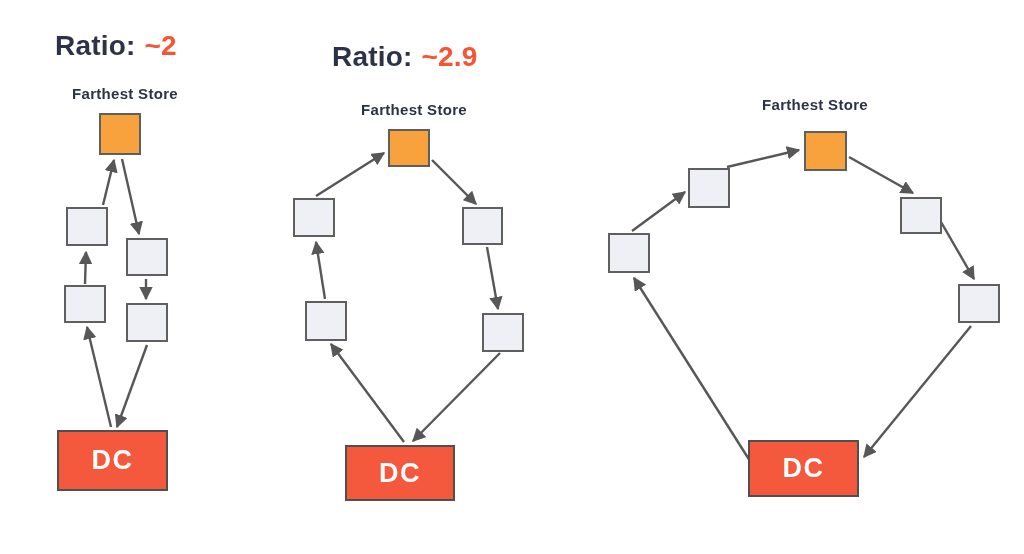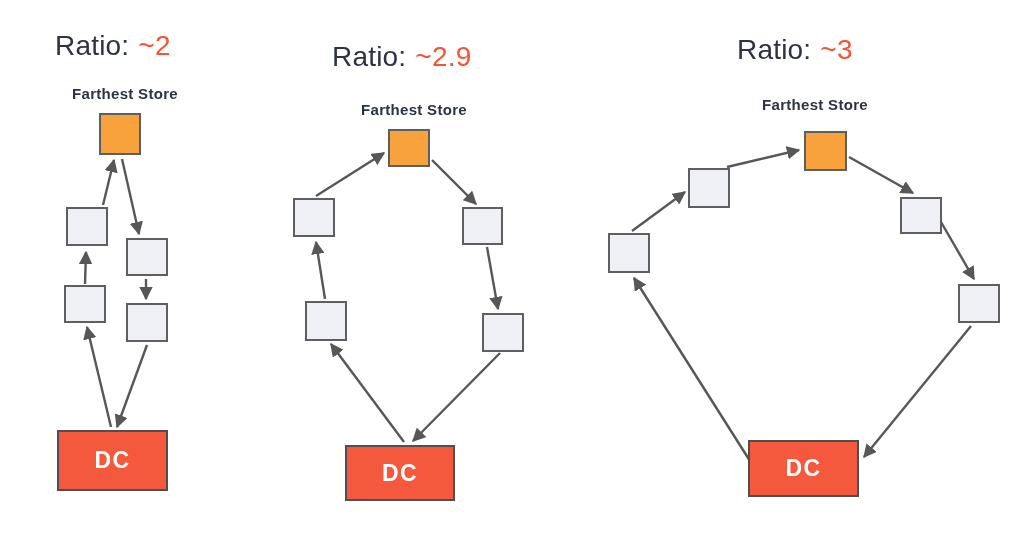--- a/index.html
+++ b/index.html
@@ -19,21 +19,21 @@
     background:#ffffff;
     font-family:"Liberation Sans", sans-serif;
   }
   .canvas{position:absolute;inset:0;width:1024px;height:554px;}
   svg.arrows{position:absolute;left:0;top:0;z-index:1;}
   .arrow{stroke:var(--arrow);stroke-width:2.4;fill:none;}
   #ah path{fill:var(--arrow);}
   .diagram{position:absolute;inset:0;z-index:2;}
   .title{
     position:absolute;
-    font-size:28px;font-weight:400;color:var(--title-text);
+    font-size:28px;font-weight:700;color:var(--title-text);
     letter-spacing:.2px;white-space:nowrap;
   }
   .title .accent{color:var(--accent);margin-left:9px;}
   .store-label{
     position:absolute;transform:translateX(-50%);
     font-size:15px;font-weight:700;color:var(--title-text);
     letter-spacing:.3px;white-space:nowrap;
   }
   .store{
     position:absolute;box-sizing:border-box;
@@ -41,21 +41,21 @@
     border:2px solid var(--store-border);
   }
   .store.farthest{background:var(--farthest-fill);}
   .dc{
     position:absolute;box-sizing:border-box;
     background:var(--dc-fill);
     border:2px solid var(--dc-border);
     display:flex;align-items:center;justify-content:center;
   }
   .dc span{
-    color:var(--dc-text);font-size:23px;font-weight:800;letter-spacing:1.5px;
+    color:var(--dc-text);font-size:27px;font-weight:800;letter-spacing:1.5px;
   }
 </style>
 </head>
 <body>
 
 <div class="canvas">
 
   <svg class="arrows" width="1024" height="554" viewBox="0 0 1024 554">
     <defs>
       <marker id="ah" viewBox="0 0 10 10" refX="9" refY="5" markerWidth="5.6" markerHeight="5.6" orient="auto">
@@ -109,23 +109,20 @@
     <div class="store" style="left:293px;top:198px;width:42px;height:39px"></div>
     <div class="store" style="left:462px;top:207px;width:41px;height:38px"></div>
     <div class="store" style="left:305px;top:301px;width:42px;height:40px"></div>
     <div class="store" style="left:482px;top:313px;width:42px;height:39px"></div>
     <div class="dc" style="left:345px;top:445px;width:110px;height:56px">
       <span>DC</span>
     </div>
   </div>
 
   <div class="diagram">
-    <div class="title" style="left:737px;top:34px">
-      <span>Ratio:</span><span class="accent">~3</span>
-    </div>
     <div class="store-label" style="left:815px;top:96px">Farthest Store</div>
     <div class="store farthest" style="left:804px;top:131px;width:43px;height:40px"></div>
     <div class="store" style="left:608px;top:233px;width:42px;height:40px"></div>
     <div class="store" style="left:688px;top:168px;width:42px;height:40px"></div>
     <div class="store" style="left:900px;top:197px;width:42px;height:37px"></div>
     <div class="store" style="left:958px;top:284px;width:42px;height:39px"></div>
     <div class="dc" style="left:748px;top:440px;width:111px;height:57px">
       <span>DC</span>
     </div>
   </div>

